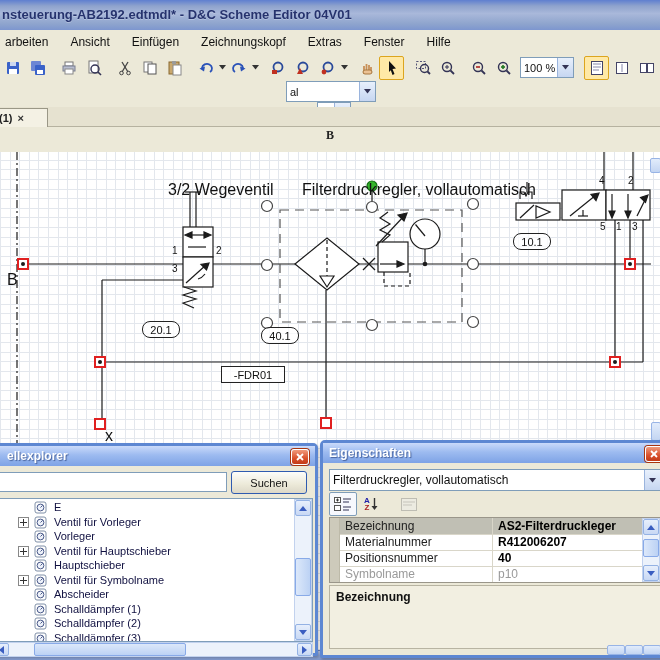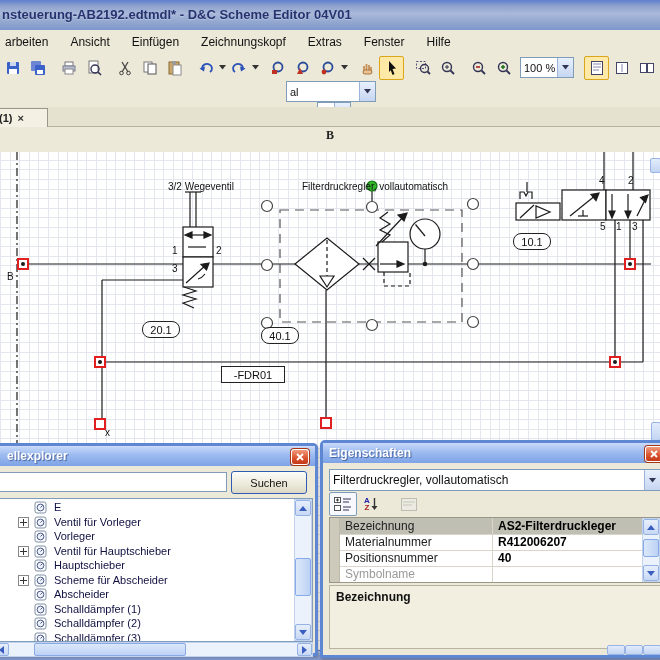--- a/index.html
+++ b/index.html
@@ -40,21 +40,21 @@
   #ruler .num{position:absolute;top:2px;font-size:10px;color:#222;transform:translateX(-50%);}
   #ruler .minor{position:absolute;left:0;right:0;bottom:0;height:6px;
     background:repeating-linear-gradient(90deg,#5a6068 0 1px,transparent 1px 19.2px);background-position-x:9px;}
   #ruler .major{position:absolute;left:0;right:0;bottom:0;height:11px;
     background:repeating-linear-gradient(90deg,#343a40 0 1px,transparent 1px 192px);background-position-x:143px;}
   
   #canvas{position:absolute;left:0;top:152px;width:660px;height:508px;background:#fff;
     background-image:repeating-linear-gradient(0deg,#e3e7ed 0 1px,transparent 1px 9.6px),
                      repeating-linear-gradient(90deg,#e3e7ed 0 1px,transparent 1px 9.6px);}
   #schematic{position:absolute;left:0;top:152px;width:660px;height:508px;}
-  .clabel{position:absolute;font-size:10px;color:#111;white-space:nowrap;z-index:3;}
+  .clabel{position:absolute;font-size:16px;color:#111;white-space:nowrap;z-index:3;}
   .port{position:absolute;font-size:10px;color:#111;z-index:3;}
   .ovaltag{position:absolute;width:36px;height:15px;border:1.4px solid #222;border-radius:8px;
     display:flex;align-items:center;justify-content:center;font-size:11px;color:#111;background:rgba(255,255,255,.7);z-index:3;}
   .recttag{position:absolute;width:62px;height:15px;border:1.2px solid #222;
     display:flex;align-items:center;justify-content:center;font-size:11px;color:#111;background:rgba(255,255,255,.8);z-index:3;}
   .sb-bit{position:absolute;background:linear-gradient(#e2ecfb,#c3d5f2);border:1px solid #98b4e6;border-radius:2px;z-index:2;}
   
   .panel{position:absolute;border:3px solid #5d87d2;border-radius:5px 5px 2px 2px;background:#ece9d8;z-index:20;
     box-shadow:1px 2px 3px rgba(0,0,0,.25);}
   .panel-title{position:absolute;left:0;top:0;right:0;height:20px;
@@ -658,21 +658,21 @@
       <div class="trow" style="top:74.5px">
           <span class="plus">
             <i class="h"></i>
             <i class="v"></i>
           </span>
           <span class="cicon"><svg width="14" height="14">
               <rect x="1" y="1" width="11" height="11" rx="2" fill="#fdfdfd" stroke="#8090a8"></rect>
               <circle cx="6.5" cy="6.5" r="3.4" fill="#eef2fa" stroke="#4a5a8a"></circle>
               <line x1="6.5" y1="6.5" x2="8.6" y2="4.4" stroke="#4a5a8a"></line>
             </svg></span>
-          <span class="tlabel">Scheme für Abscheider</span>
+          <span class="tlabel">Ventil für Symbolname</span>
         </div>
       <div class="trow" style="top:89px">
           <span class="cicon"><svg width="14" height="14">
               <rect x="1" y="1" width="11" height="11" rx="2" fill="#fdfdfd" stroke="#8090a8"></rect>
               <circle cx="6.5" cy="6.5" r="3.4" fill="#eef2fa" stroke="#4a5a8a"></circle>
               <line x1="6.5" y1="6.5" x2="8.6" y2="4.4" stroke="#4a5a8a"></line>
             </svg></span>
           <span class="tlabel">Abscheider</span>
         </div>
       <div class="trow" style="top:103.5px">
@@ -792,20 +792,21 @@
         <div class="pval">R412006207</div>
       </div>
       <div class="prow" style="top:32px">
         <div class="gut"></div>
         <div class="pname">Positionsnummer</div>
         <div class="pval">40</div>
       </div>
       <div class="prow dim" style="top:48px">
         <div class="gut"></div>
         <div class="pname">Symbolname</div>
+        <div class="pval">p10</div>
       </div>
       <div class="vscroll" style="right:0;top:0;width:16px;height:62px">
         <div class="sbtn" style="left:0;top:0;width:14px;height:14px">
             <svg width="8" height="5">
               <polygon points="4,0 8,5 0,5" fill="#3a5dc0"></polygon>
             </svg>
           </div>
         <div class="sthumb" style="left:0;top:20px;width:14px;height:16px"></div>
         <div class="sbtn" style="left:0;bottom:0;width:14px;height:14px">
             <svg width="8" height="5">

